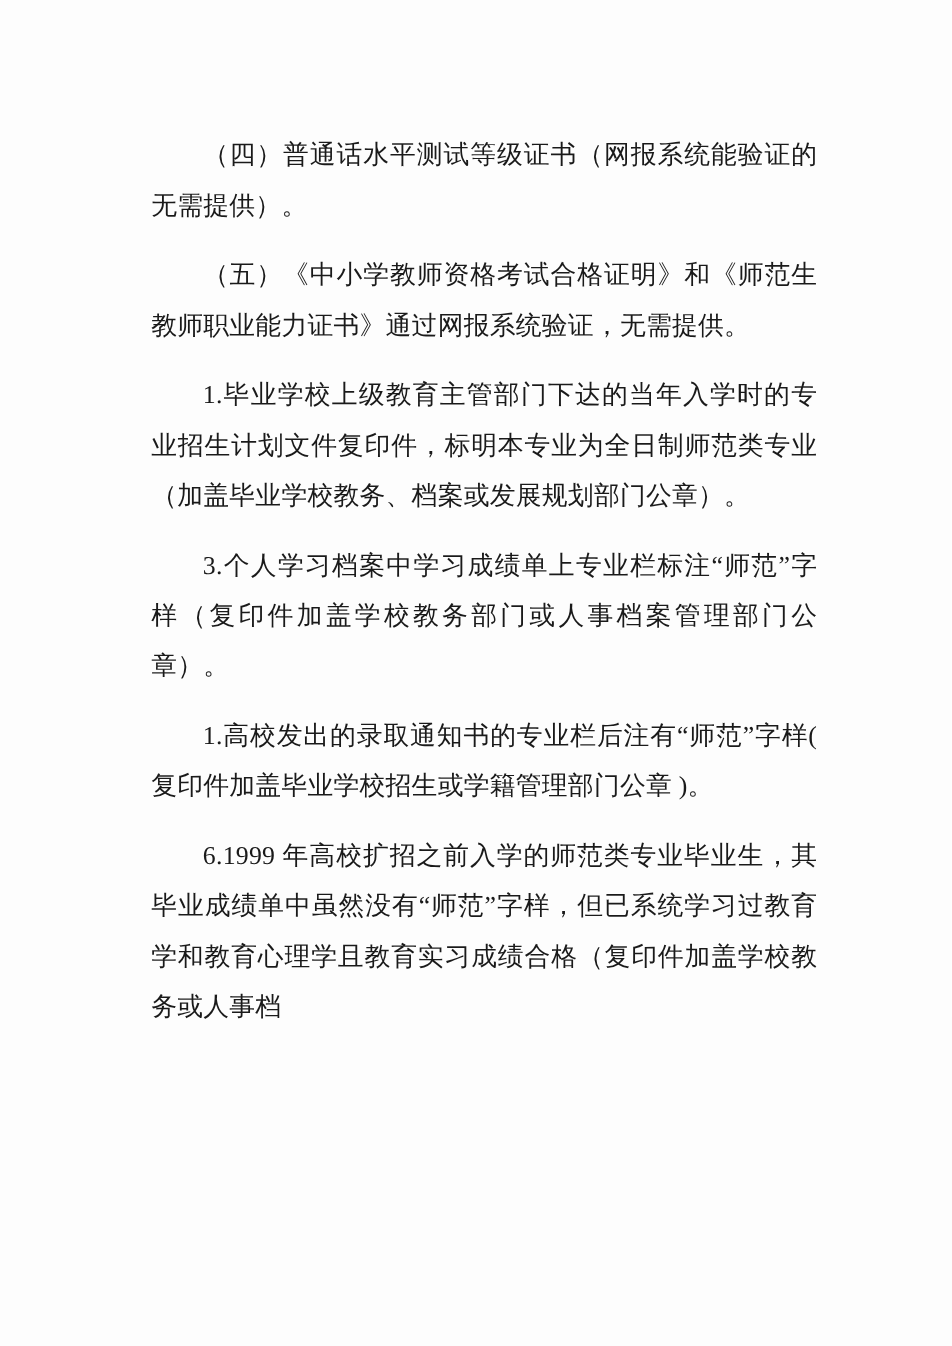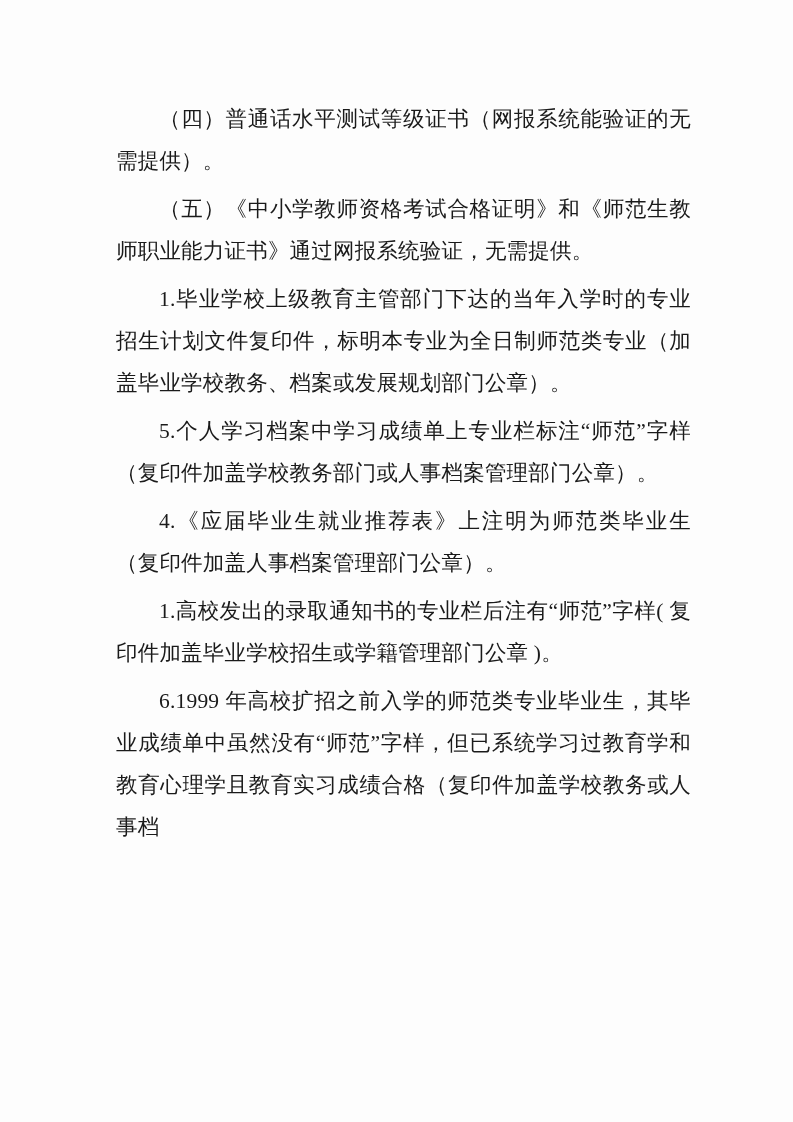--- a/index.html
+++ b/index.html
@@ -23,31 +23,30 @@
     padding: 92px 96px 40px 110px;
   }
   .doc-body {
     font-size: 21.5px;
     line-height: 42px;
     letter-spacing: 0.2px;
     text-align: justify;
     text-justify: inter-ideograph;
   }
   .para {
-    margin: 6px;
+    margin: 16px;
     text-indent: 2em;
     white-space: normal;
   }
 </style>
 </head>
 <body>
 
 <div class="page">
   <div class="doc-body">
     <p class="para">（四）普通话水平测试等级证书（网报系统能验证的无需提供）。</p>
     <p class="para">（五）《中小学教师资格考试合格证明》和《师范生教师职业能力证书》通过网报系统验证，无需提供。</p>
     <p class="para">1.毕业学校上级教育主管部门下达的当年入学时的专业招生计划文件复印件，标明本专业为全日制师范类专业（加盖毕业学校教务、档案或发展规划部门公章）。</p>
-    <p class="para">5.个人学习档案中学习成绩单上专业栏标注“师范”字样（复印件加盖学校教务部门或人事档案管理部门公章）。</p>
-    <p class="para">4.《应届毕业生就业推荐表》上注明为师范类毕业生（复印件加盖人事档案管理部门公章）。</p>
+    <p class="para">3.个人学习档案中学习成绩单上专业栏标注“师范”字样（复印件加盖学校教务部门或人事档案管理部门公章）。</p>
     <p class="para">1.高校发出的录取通知书的专业栏后注有“师范”字样( 复印件加盖毕业学校招生或学籍管理部门公章 )。</p>
     <p class="para">6.1999 年高校扩招之前入学的师范类专业毕业生，其毕业成绩单中虽然没有“师范”字样，但已系统学习过教育学和教育心理学且教育实习成绩合格（复印件加盖学校教务或人事档</p>
   </div>
 </div>
 
 </body></html>

